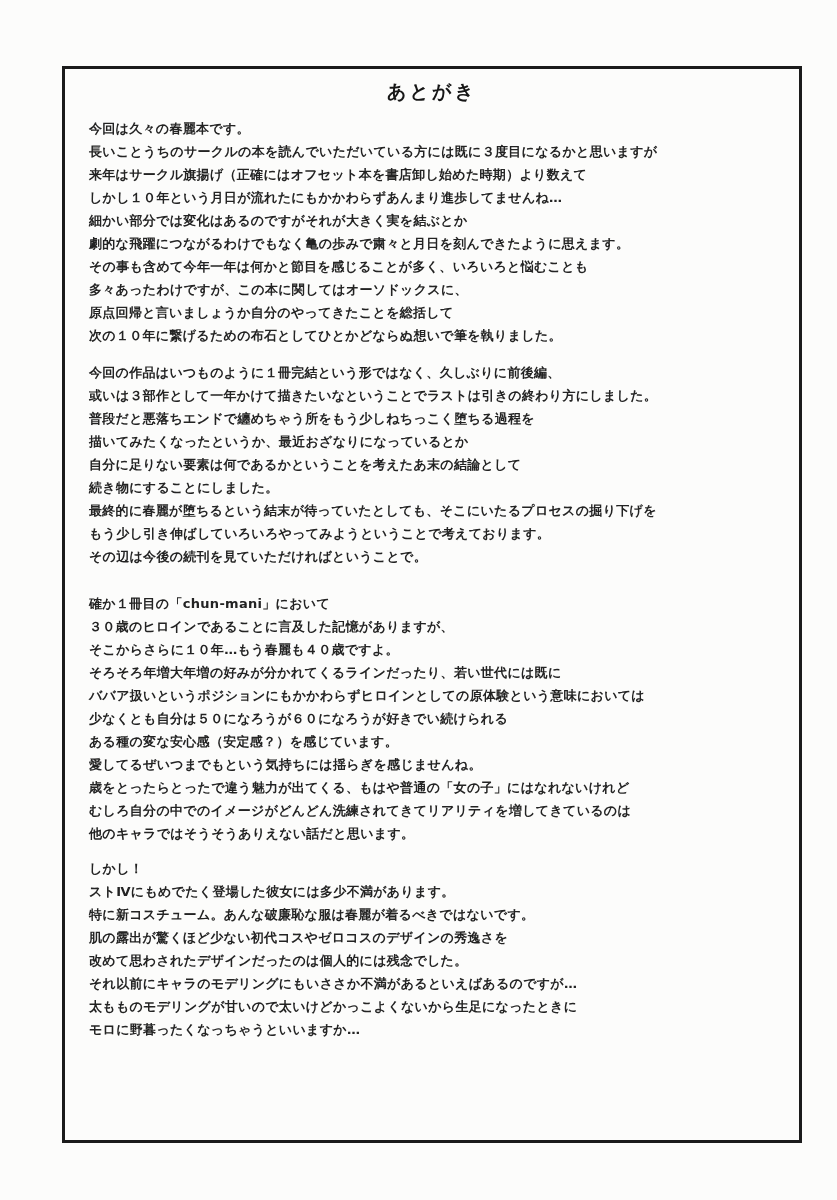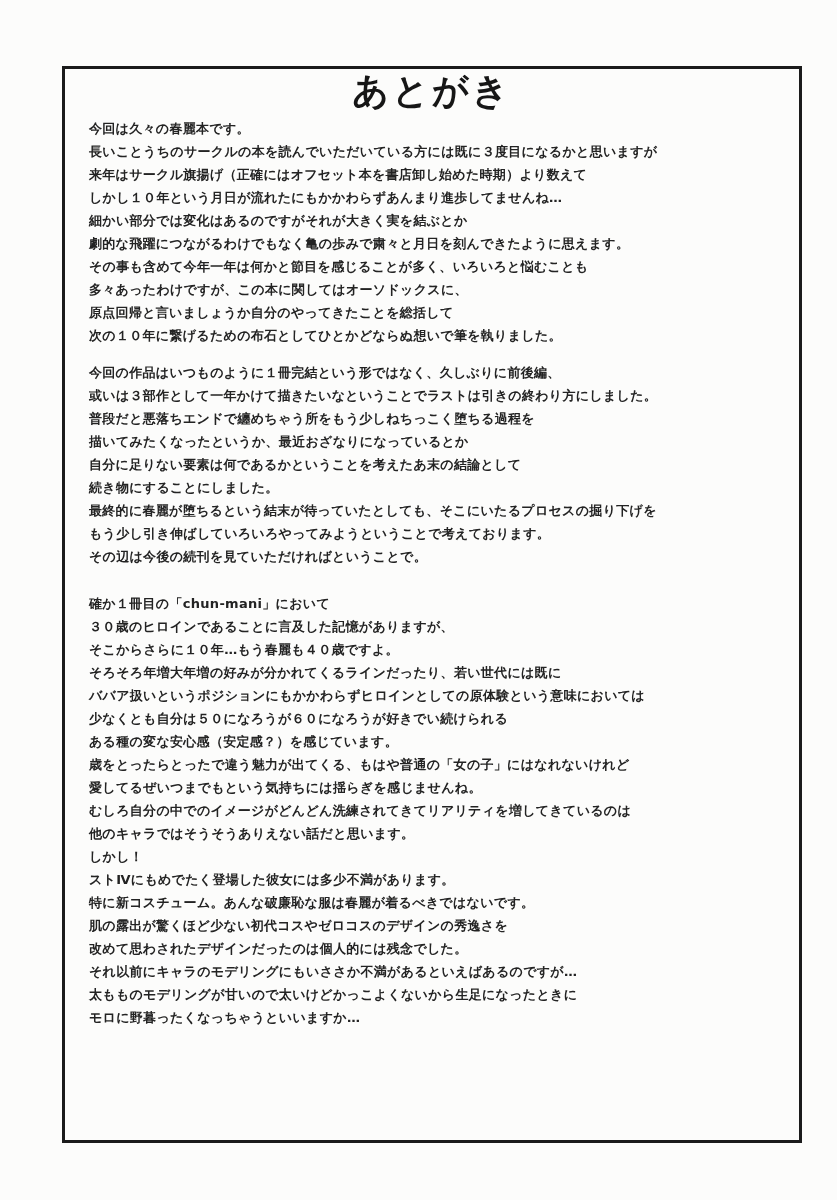--- a/index.html
+++ b/index.html
@@ -21,41 +21,41 @@
     top: 66px;
     width: 740px;
     height: 1077px;
     border: 3px solid #1b1b1b;
     box-sizing: border-box;
     background: #fcfcfb;
   }
   .title {
     margin: 6px 0 0 0;
     text-align: center;
-    font-size: 36px;
+    font-size: 19px;
     line-height: 32px;
     font-weight: bold;
     letter-spacing: 3px;
     color: #161616;
   }
   .content {
     margin: 10px 0 0 24px;
     padding-right: 6px;
   }
   .para .line {
     font-size: 13px;
     line-height: 23px;
     font-weight: bold;
     letter-spacing: 0.3px;
     white-space: nowrap;
     color: #232323;
   }
   .p2 { margin-top: 14px; }
   .p3 { margin-top: 24px; }
-  .p4 { }
+  .p4 { margin-top: 12px; }
 </style>
 </head>
 <body>
 
 <div class="scan">
   <div class="frame">
     <h1 class="title">あとがき</h1>
     <div class="content">
       <div class="para p1">
           <div class="line">今回は久々の春麗本です。</div>
@@ -81,22 +81,22 @@
           <div class="line">その辺は今後の続刊を見ていただければということで。</div>
         </div>
       <div class="para p3">
           <div class="line">確か１冊目の「chun-mani」において</div>
           <div class="line">３０歳のヒロインであることに言及した記憶がありますが、</div>
           <div class="line">そこからさらに１０年…もう春麗も４０歳ですよ。</div>
           <div class="line">そろそろ年増大年増の好みが分かれてくるラインだったり、若い世代には既に</div>
           <div class="line">ババア扱いというポジションにもかかわらずヒロインとしての原体験という意味においては</div>
           <div class="line">少なくとも自分は５０になろうが６０になろうが好きでい続けられる</div>
           <div class="line">ある種の変な安心感（安定感？）を感じています。</div>
+          <div class="line">愛してるぜいつまでもという気持ちには揺らぎを感じませんね。</div>
           <div class="line">歳をとったらとったで違う魅力が出てくる、もはや普通の「女の子」にはなれないけれど</div>
-          <div class="line">愛してるぜいつまでもという気持ちには揺らぎを感じませんね。</div>
           <div class="line">むしろ自分の中でのイメージがどんどん洗練されてきてリアリティを増してきているのは</div>
           <div class="line">他のキャラではそうそうありえない話だと思います。</div>
         </div>
       <div class="para p4">
           <div class="line">しかし！</div>
           <div class="line">ストⅣにもめでたく登場した彼女には多少不満があります。</div>
           <div class="line">特に新コスチューム。あんな破廉恥な服は春麗が着るべきではないです。</div>
           <div class="line">肌の露出が驚くほど少ない初代コスやゼロコスのデザインの秀逸さを</div>
           <div class="line">改めて思わされたデザインだったのは個人的には残念でした。</div>
           <div class="line">それ以前にキャラのモデリングにもいささか不満があるといえばあるのですが…</div>

